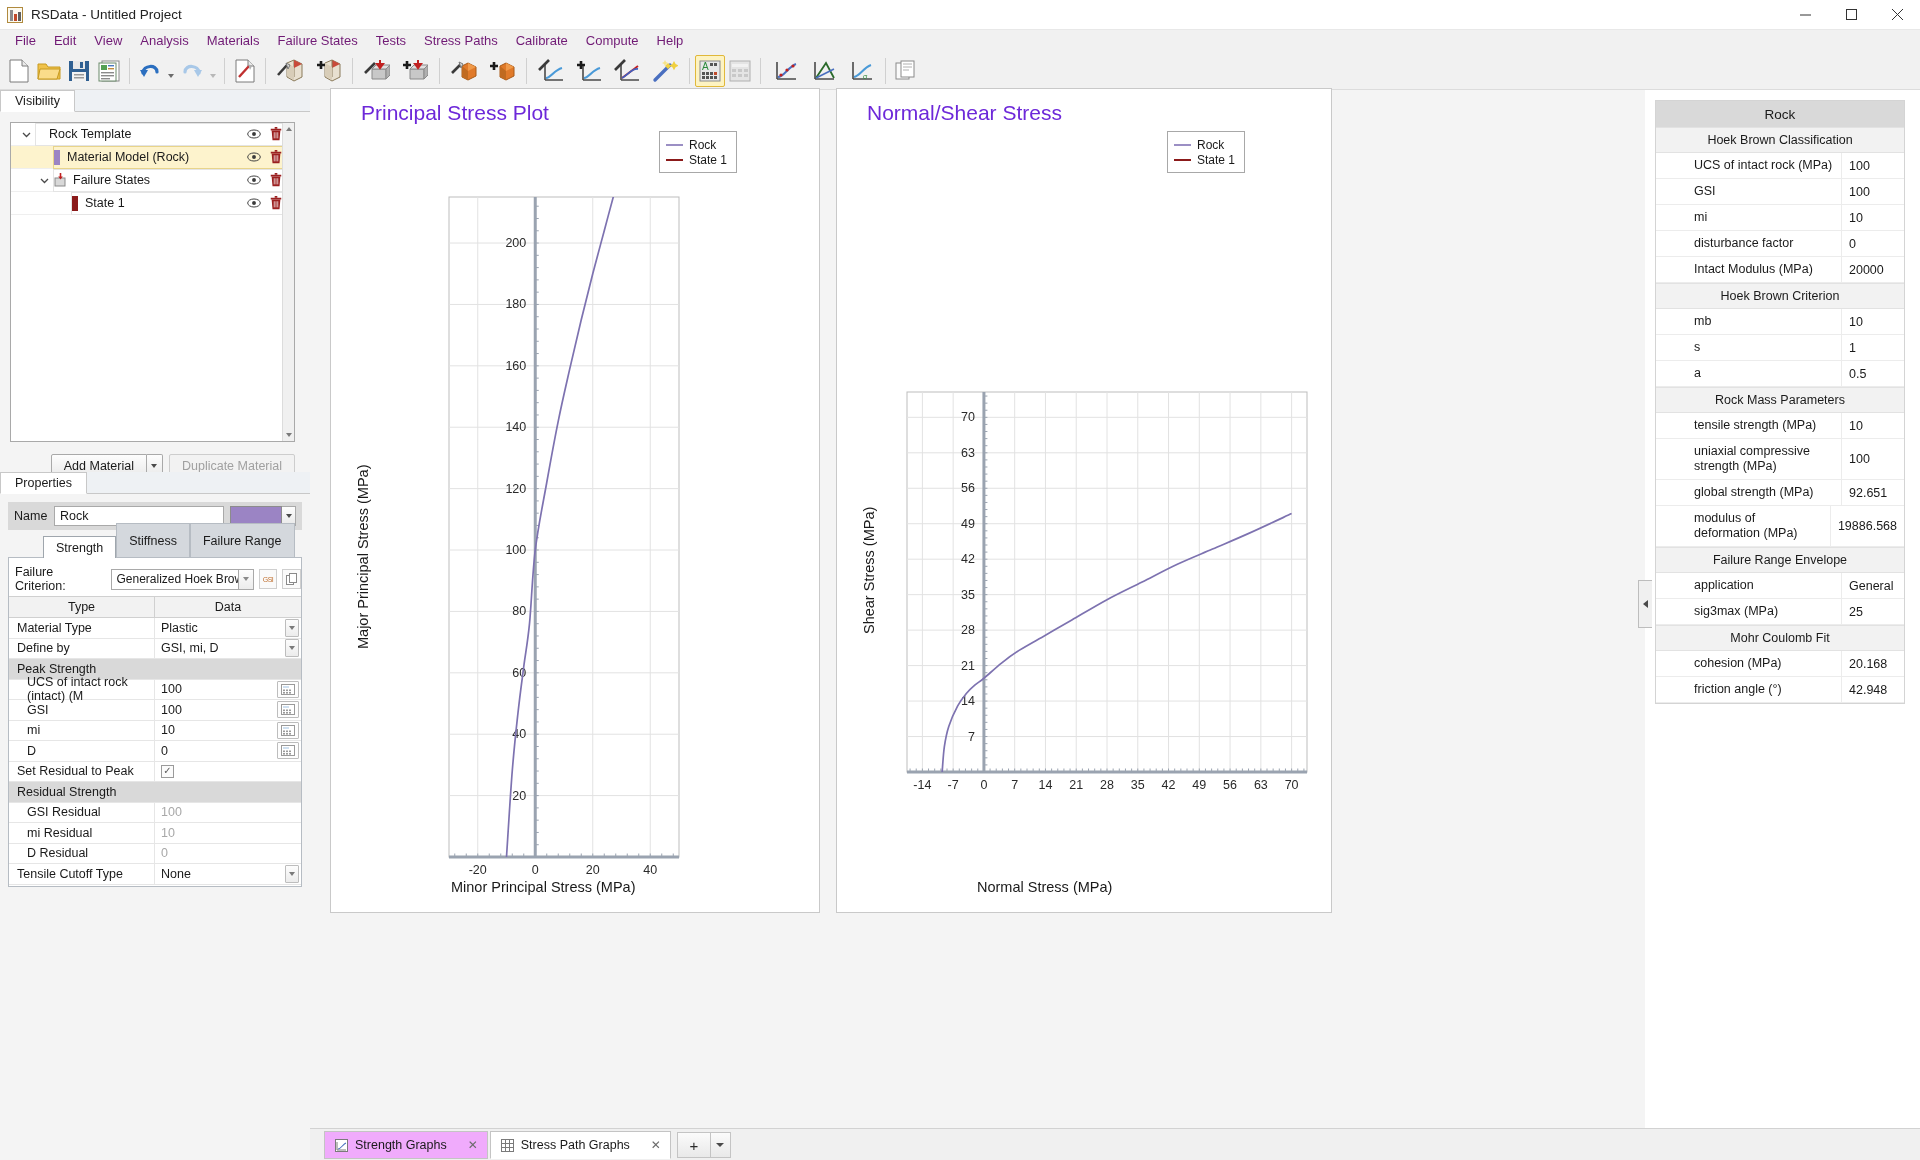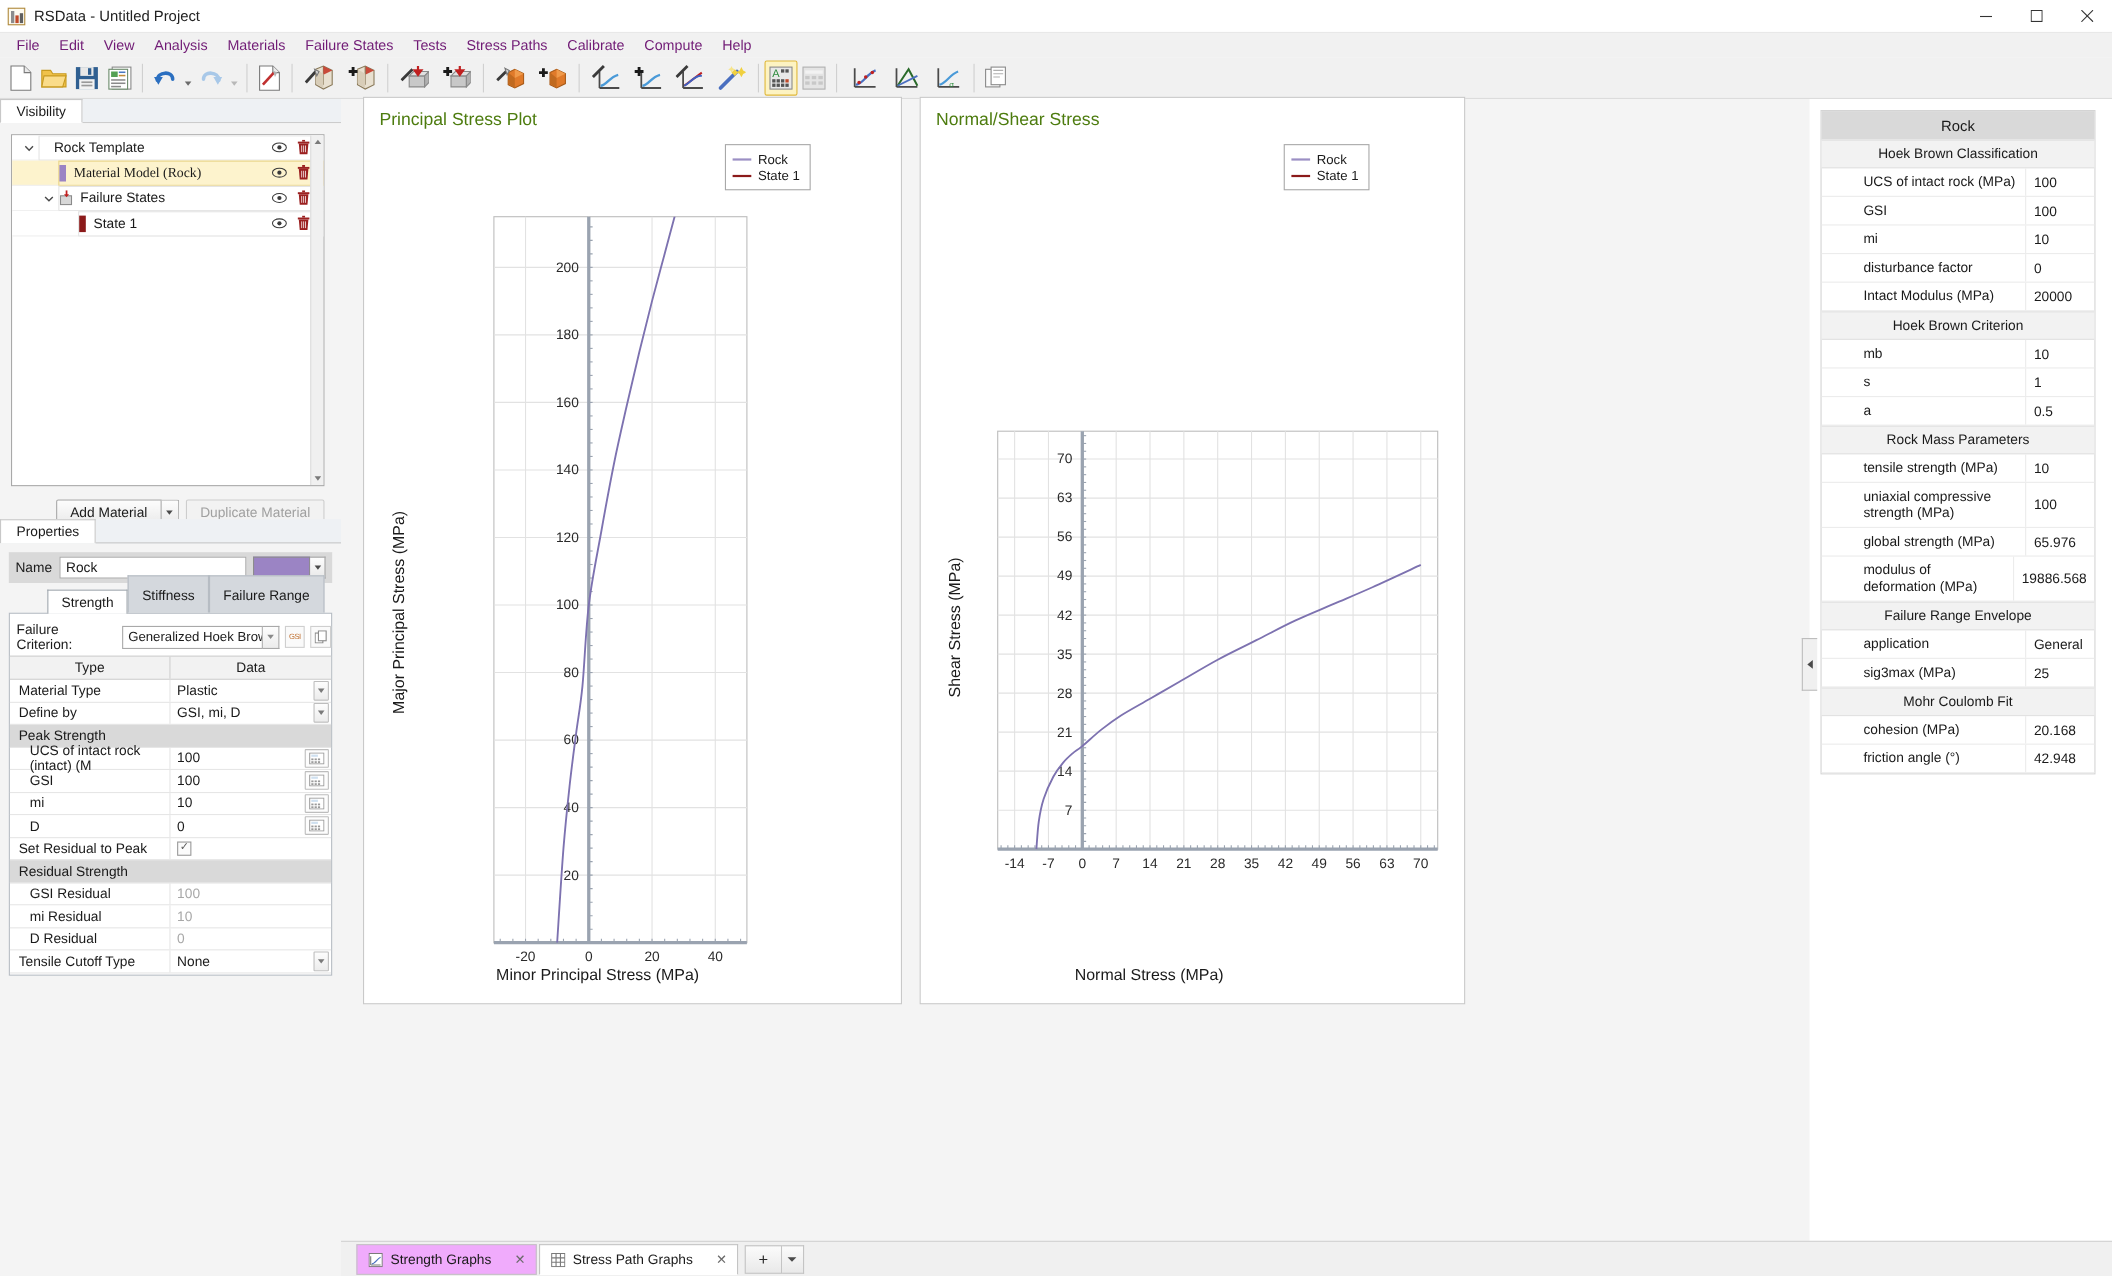--- a/index.html
+++ b/index.html
@@ -93,21 +93,21 @@
   }
   .tree-row .row-inner {
     display:flex; align-items:center; flex:1; height:23px; padding-right:4px;
   }
   .tr-swatch { width:6px; height:15px; flex:none; margin-right:7px; }
   .tr-label { flex:1; white-space:nowrap; overflow:hidden; }
   .tr-icons { display:flex; align-items:center; gap:8px; padding-right:6px; }
   .eye-ic, .trash-ic { width:14px; height:14px; display:block; }
 
   .tree-row.r0 { background:#ffffff; }
-  .tree-row.r1 { background:#fdf3cd;font-family:Liberation Serif, serif; }
+  .tree-row.r1 { background:#fdf3cd; }
   .tree-row.r2 { background:#ffffff; }
   .tree-row.r3 { background:#ffffff; }
 
   #tree-scroll {
     position:absolute; right:0; top:0; width:12px; height:100%;
     background:#f0f0f0; border-left:1px solid #dcdcdc;
   }
   #tree-scroll .sb-arrow { width:12px; height:12px; display:flex; align-items:center; justify-content:center;}
   #tree-scroll .sb-arrow i { border-left:3px solid transparent; border-right:3px solid transparent; display:block;}
   #tree-scroll .up i { border-bottom:4px solid #7a7a7a; }
@@ -215,21 +215,21 @@
   
   #main-area {
     position:absolute; left:310px; top:90px; width:1335px; height:1070px;
     background:#f4f4f4;
   }
   .chart-card {
     position:absolute; background:#ffffff; border:1px solid #c9c9c9;
   }
   #chart1 { left:20px; top:-2px; width:490px; height:825px; }
   #chart2 { left:526px; top:-2px; width:496px; height:825px; }
-  .chart-title { position:absolute; left:14px; top:12px; font-size:16px; color:#4d7c0f; }
+  .chart-title { position:absolute; left:30px; top:12px; font-size:21px; color:#6d28d9; }
   .chart-legend {
     position:absolute; background:#ffffff; border:1px solid #a8a8a8; padding:5px 9px 5px 6px;
   }
   .leg-row { display:flex; align-items:center; height:15px; font-size:12px; }
   .leg-line { width:17px; height:2px; margin-right:6px; flex:none; }
   .axis-title { position:absolute; font-size:14.5px; color:#1a1a1a; }
   .axis-title.vert { transform-origin: 0 0; transform: rotate(-90deg); white-space:nowrap; }
 
   
   #collapse-handle {
@@ -1255,21 +1255,21 @@
       <div class="rp-row">
         <div class="k">tensile strength (MPa)</div>
         <div class="v">10</div>
       </div>
       <div class="rp-row">
         <div class="k">uniaxial compressive strength (MPa)</div>
         <div class="v">100</div>
       </div>
       <div class="rp-row">
         <div class="k">global strength (MPa)</div>
-        <div class="v">65.976</div>
+        <div class="v">92.651</div>
       </div>
       <div class="rp-row">
         <div class="k">modulus of deformation (MPa)</div>
         <div class="v">19886.568</div>
       </div>
       <div class="rp-section">Failure Range Envelope</div>
       <div class="rp-row">
         <div class="k">application</div>
         <div class="v">General</div>
       </div>

